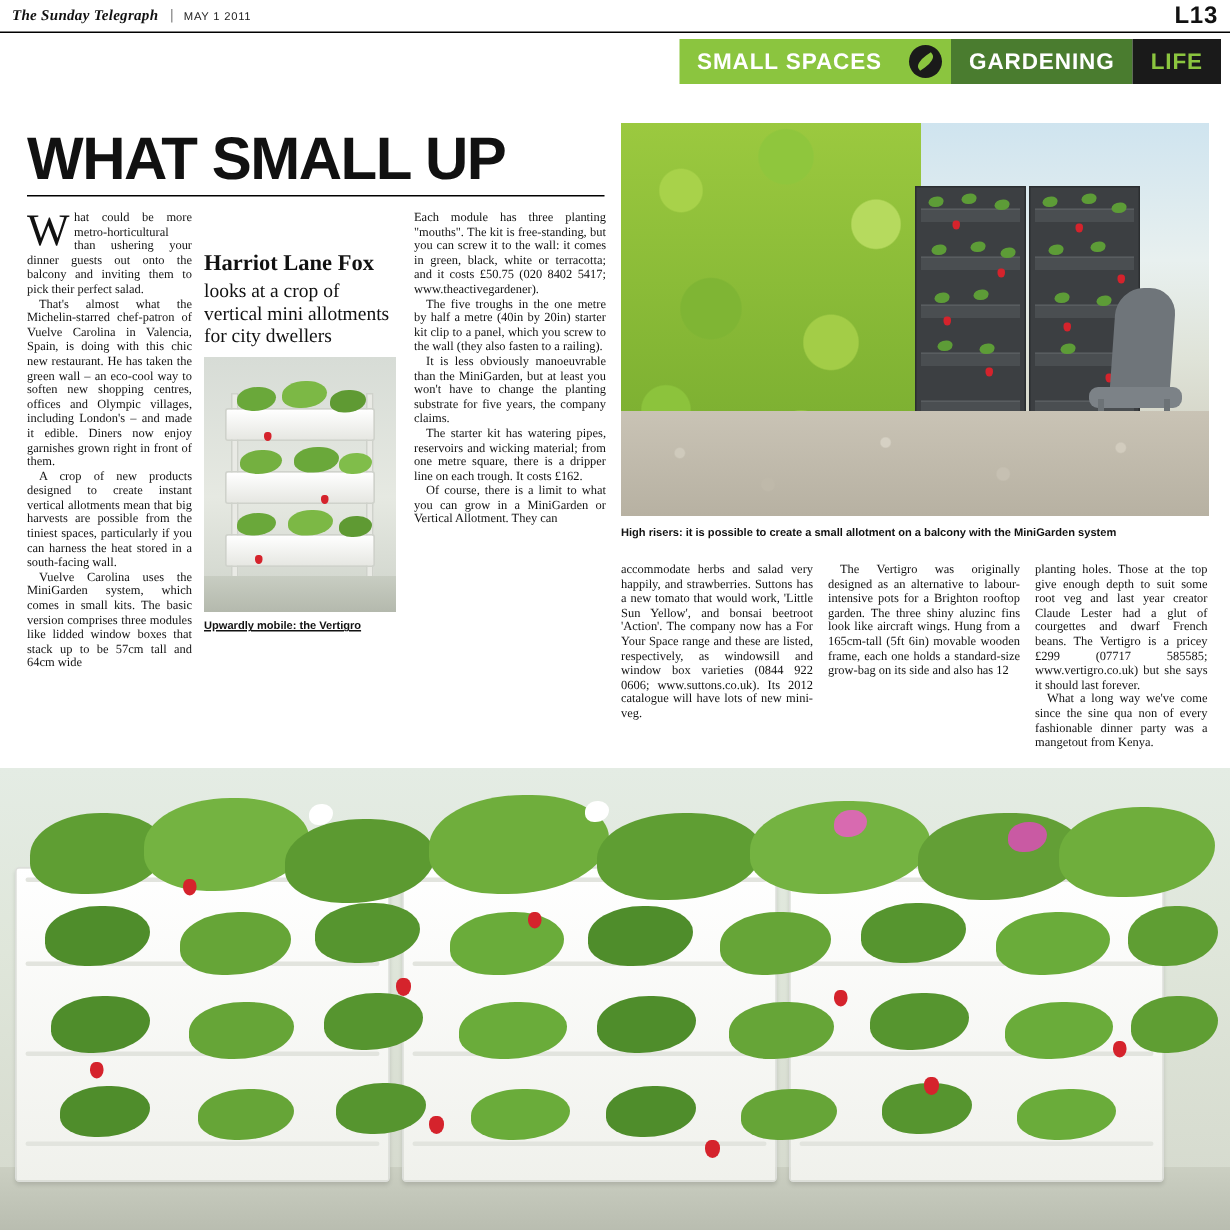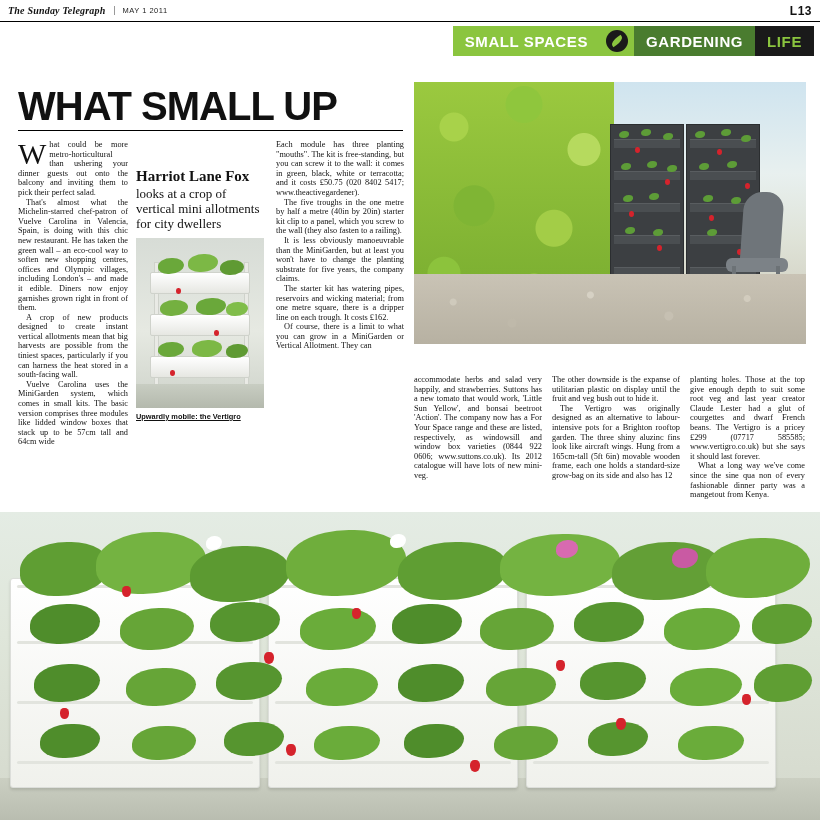--- a/index.html
+++ b/index.html
@@ -42,21 +42,21 @@
     margin-left: 8px;
     padding-left: 8px;
     border-left: 1px solid #999;
     color: #222;
     text-transform: uppercase;
   }
   .masthead-folio {
     margin-left: auto;
     font-family: "Liberation Sans", sans-serif;
     font-weight: bold;
-    font-size: 12px;
+    font-size: 16px;
     letter-spacing: 0.5px;
   }
 
   
   .banner {
     position: absolute;
     right: 6px; top: 26px;
     height: 30px;
     display: flex;
     align-items: stretch;
@@ -448,26 +448,26 @@
 
     <div class="chair">
       <div class="chair-back"></div>
       <div class="chair-seat"></div>
       <div class="chair-leg" style="right:8px;"></div>
       <div class="chair-leg" style="right:52px;"></div>
     </div>
 
     <div class="gravel"></div>
   </div>
+  <div class="caption cap-top">High risers: it is possible to create a small allotment on a balcony with the MiniGarden system</div>
 
   <div class="col col4">
     <p class="first">accommodate herbs and salad very happily, and strawberries. Suttons has a new tomato that would work, 'Little Sun Yellow', and bonsai beetroot 'Action'. The company now has a For Your Space range and these are listed, respectively, as windowsill and window box varieties (0844 922 0606; www.suttons.co.uk). Its 2012 catalogue will have lots of new mini-veg.</p>
   </div>
   <div class="col col5">
-    <p class="first">The other downside is the expanse of utilitarian plastic on display until the fruit and veg bush out to hide it.</p>
     <p>The Vertigro was originally designed as an alternative to labour-intensive pots for a Brighton rooftop garden. The three shiny aluzinc fins look like aircraft wings. Hung from a 165cm-tall (5ft 6in) movable wooden frame, each one holds a standard-size grow-bag on its side and also has 12</p>
   </div>
   <div class="col col6">
     <p class="first">planting holes. Those at the top give enough depth to suit some root veg and last year creator Claude Lester had a glut of courgettes and dwarf French beans. The Vertigro is a pricey £299 (07717 585585; www.vertigro.co.uk) but she says it should last forever.</p>
     <p>What a long way we've come since the sine qua non of every fashionable dinner party was a mangetout from Kenya.</p>
   </div>
 
   <div class="photo-bottom">
     <div class="bpl-sky"></div>
     <div class="bbground"></div>

